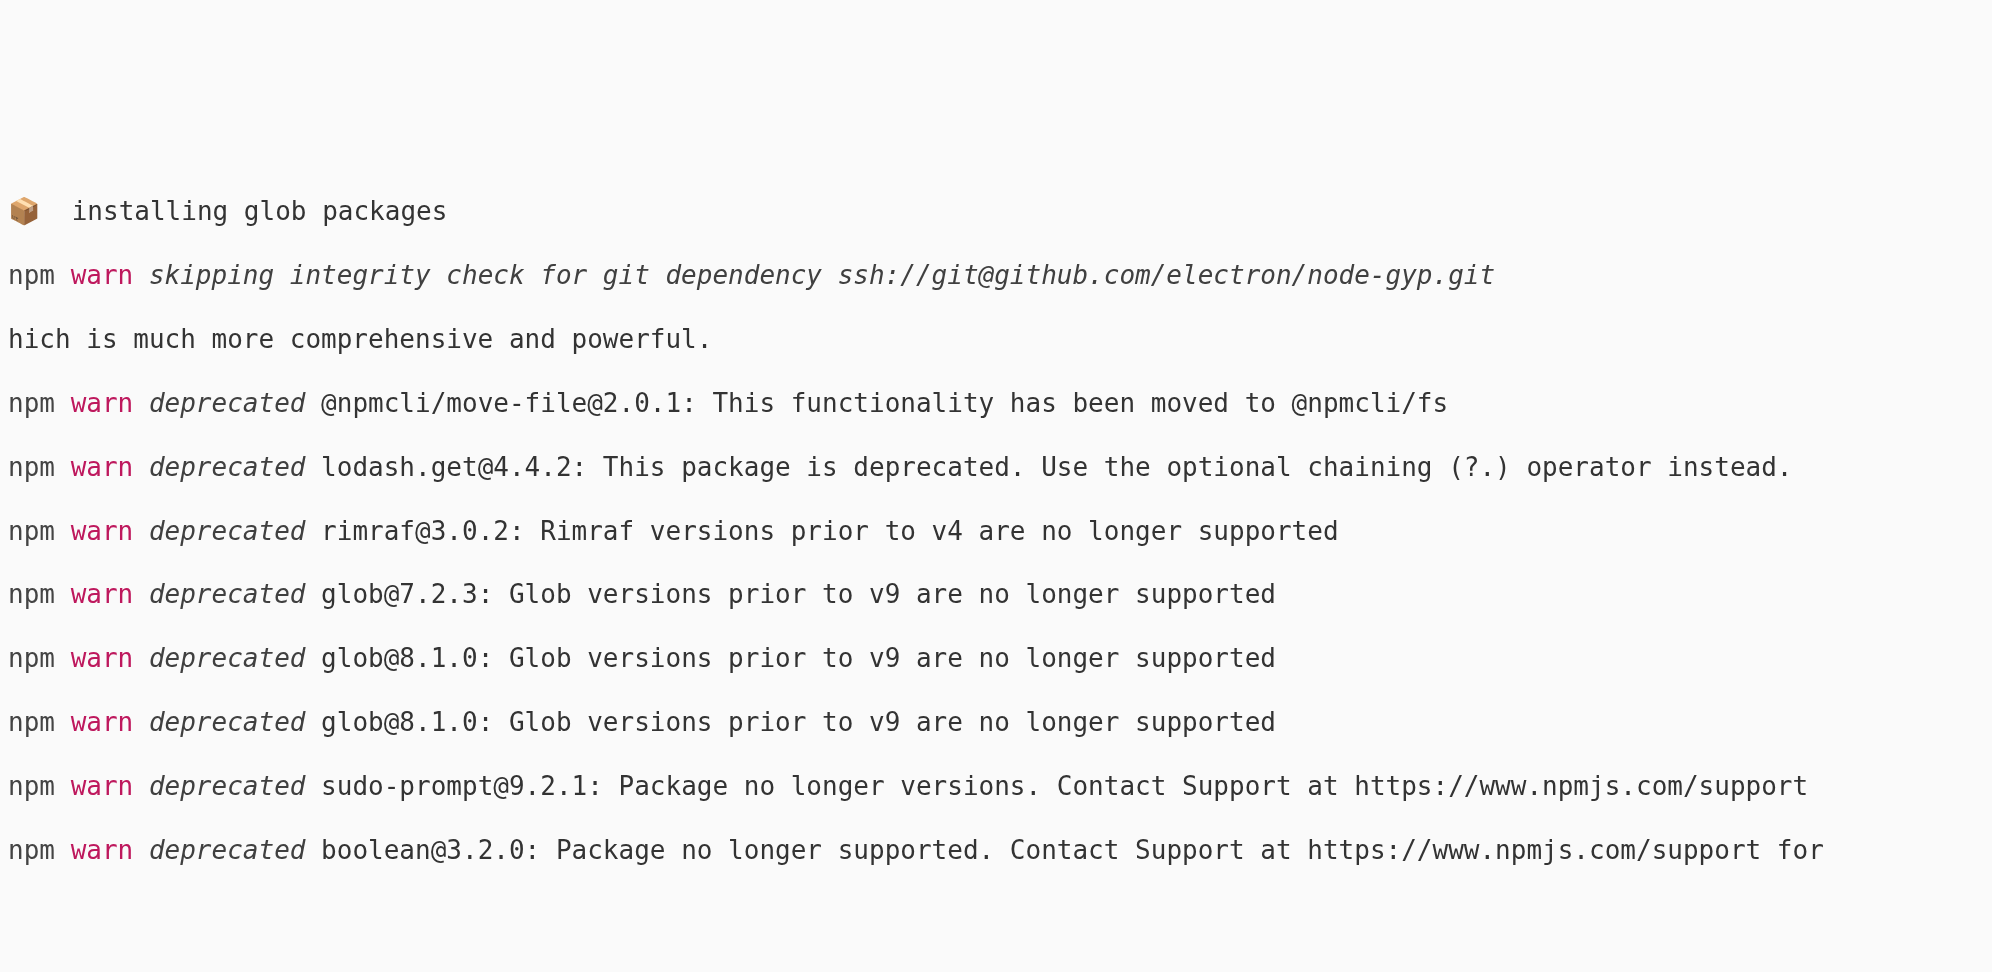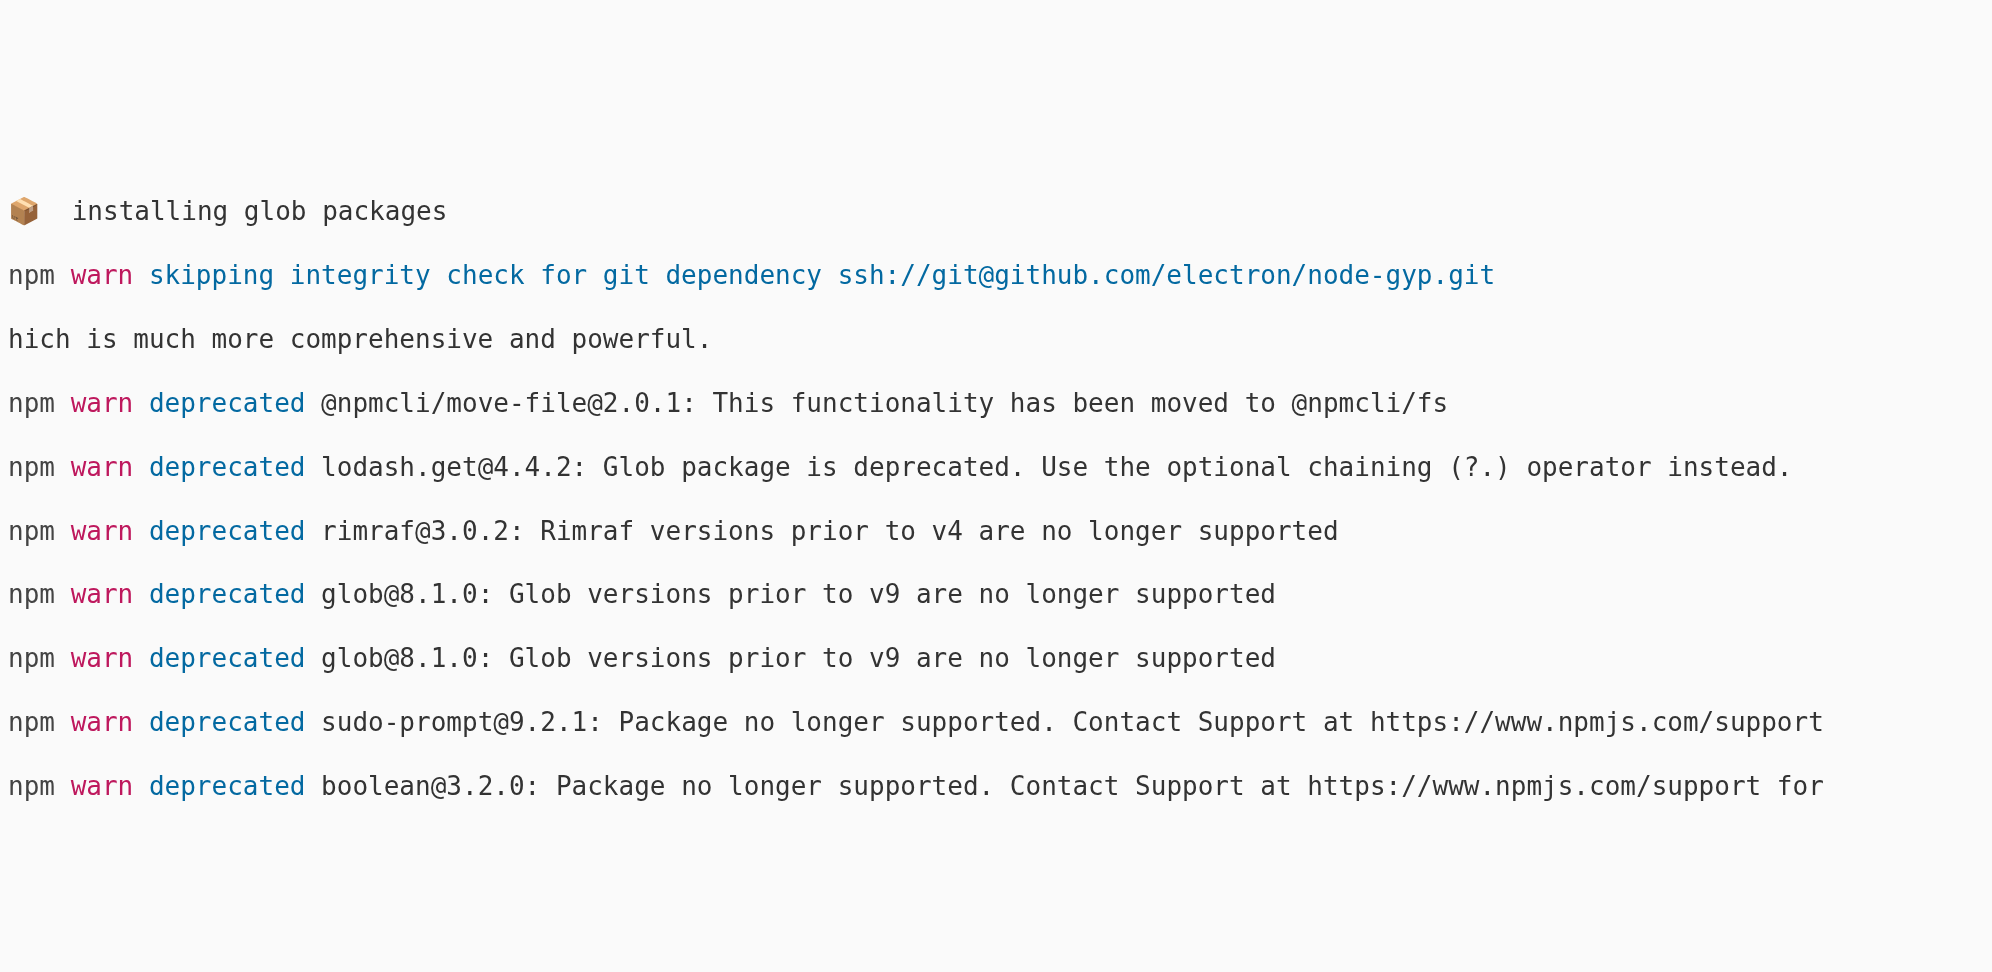--- a/index.html
+++ b/index.html
@@ -13,38 +13,39 @@
     line-height: 1.23;
     color: #333;
     overflow: hidden;
     white-space: pre;
   }
   .term {
     padding: 4px 8px 0 8px;
   }
   .bold { font-weight: 400; color: #444; }
   .yellow { color: #be185d; }
-  .blue { color: #0369a1; }
+  .blue { color: #404040; font-style: italic; }
   .line { display: block; }
 </style>
 </head>
 <body>
 
 
 
 <div class="term">
 <span class="line"><span>📦</span><span>  installing glob packages</span></span>
 <span class="line"><span class="bold">npm</span> <span class="yellow">warn</span> <span class="blue">skipping integrity check for git dependency ssh://git@github.com/electron/node-gyp.git</span></span>
 <span class="line"><span>hich is much more comprehensive and powerful.</span></span>
 <span class="line"><span class="bold">npm</span> <span class="yellow">warn</span> <span class="blue">deprecated</span><span> @npmcli/move-file@2.0.1: This functionality has been moved to @npmcli/fs</span></span>
-<span class="line"><span class="bold">npm</span> <span class="yellow">warn</span> <span class="blue">deprecated</span><span> lodash.get@4.4.2: Glob package is deprecated. Use the optional chaining (?.) operator instead.</span></span>
+<span class="line"><span class="bold">npm</span> <span class="yellow">warn</span> <span class="blue">deprecated</span><span> lodash.get@4.4.2: This package is deprecated. Use the optional chaining (?.) operator instead.</span></span>
 <span class="line"><span class="bold">npm</span> <span class="yellow">warn</span> <span class="blue">deprecated</span><span> rimraf@3.0.2: Rimraf versions prior to v4 are no longer supported</span></span>
+<span class="line"><span class="bold">npm</span> <span class="yellow">warn</span> <span class="blue">deprecated</span><span> glob@7.2.3: Glob versions prior to v9 are no longer supported</span></span>
 <span class="line"><span class="bold">npm</span> <span class="yellow">warn</span> <span class="blue">deprecated</span><span> glob@8.1.0: Glob versions prior to v9 are no longer supported</span></span>
 <span class="line"><span class="bold">npm</span> <span class="yellow">warn</span> <span class="blue">deprecated</span><span> glob@8.1.0: Glob versions prior to v9 are no longer supported</span></span>
-<span class="line"><span class="bold">npm</span> <span class="yellow">warn</span> <span class="blue">deprecated</span><span> sudo-prompt@9.2.1: Package no longer supported. Contact Support at https://www.npmjs.com/support </span></span>
+<span class="line"><span class="bold">npm</span> <span class="yellow">warn</span> <span class="blue">deprecated</span><span> sudo-prompt@9.2.1: Package no longer versions. Contact Support at https://www.npmjs.com/support </span></span>
 <span class="line"><span class="bold">npm</span> <span class="yellow">warn</span> <span class="blue">deprecated</span><span> boolean@3.2.0: Package no longer supported. Contact Support at https://www.npmjs.com/support for </span></span>
 <span class="line"> </span>
 
 
 
 
 
 
 
 

